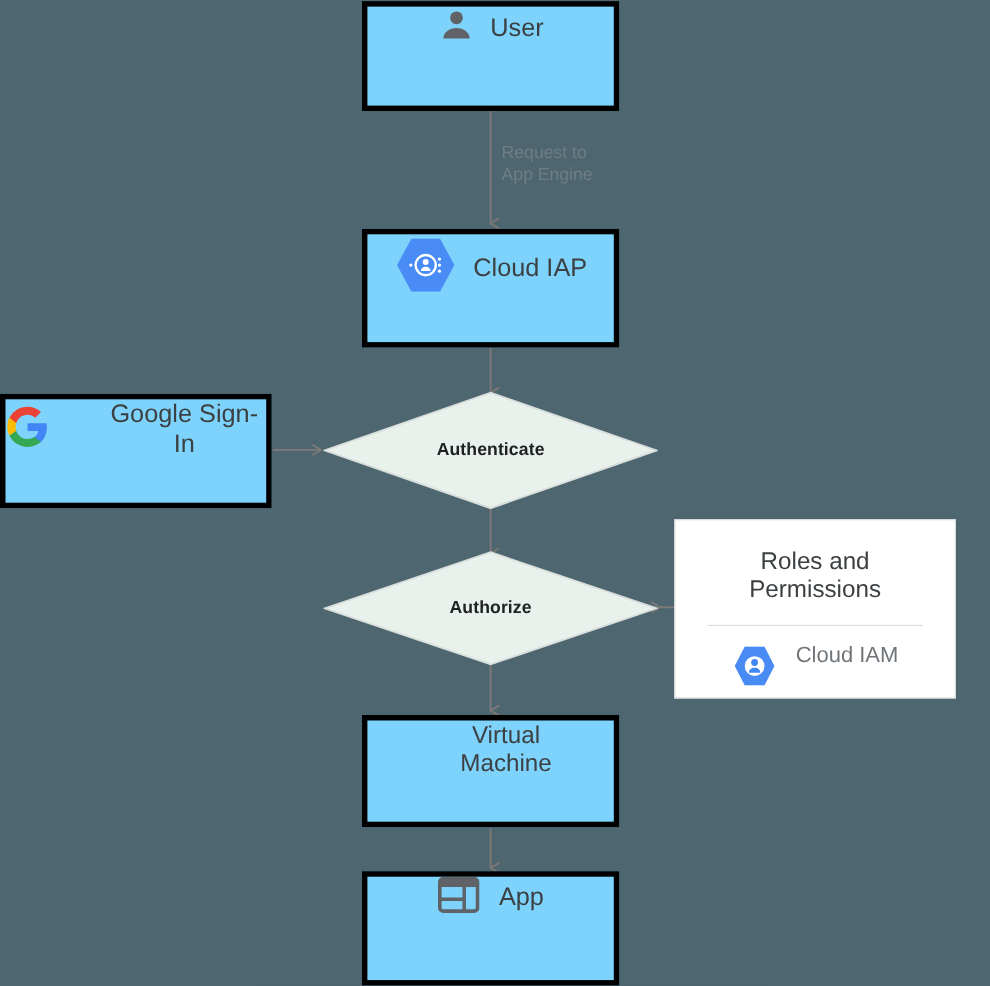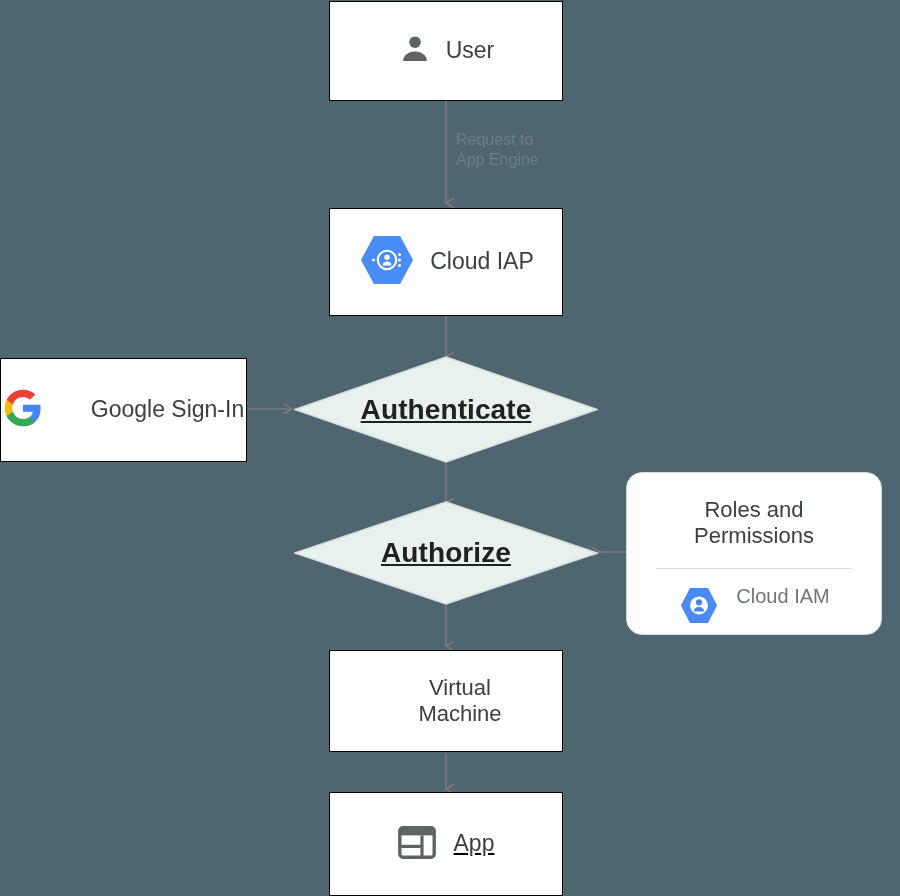--- a/index.html
+++ b/index.html
@@ -15,25 +15,25 @@
   }
   #canvas {
     position: relative;
     width: 900px;
     height: 896px;
   }
 
   
   .node-box {
     position: absolute;
-    background: #ffffff;
-    border: 1px solid #000000;
+    background: #7dd3fc;
+    border: 5px solid #000000;
     box-sizing: border-box;
     display: flex;
-    align-items: center;
+    align-items: flex-start;
     justify-content: center;
   }
   .node-inner {
     display: flex;
     align-items: center;
     justify-content: center;
     gap: 14px;
   }
   .node-label {
     font-size: 23px;
@@ -58,25 +58,24 @@
   }
   .diamond-text {
     position: absolute;
     left: 0;
     top: 0;
     width: 100%;
     height: 100%;
     display: flex;
     align-items: center;
     justify-content: center;
-    font-size: 28px;
+    font-size: 16px;
     font-weight: bold;
     color: #202124;
     letter-spacing: 0.1px;
-    text-decoration: underline;
   }
 
   
   .edge-layer {
     position: absolute;
     left: 0;
     top: 0;
     width: 900px;
     height: 896px;
     pointer-events: none;
@@ -231,21 +230,21 @@
     <div class="diamond-text">Authenticate</div>
   </div>
 
   <div class="diamond-wrap" style="left:294px; top:501px; width:304px; height:104px;">
     <svg width="304" height="104" viewBox="0 0 304 104">
       <polygon points="152,1 303,52 152,103 1,52" fill="#e8f1ec" stroke="#d8dedb" stroke-width="1.6"></polygon>
     </svg>
     <div class="diamond-text">Authorize</div>
   </div>
 
-  <div class="roles-card" style="left:626px; top:472px; width:256px; height:163px;border-radius:16px;">
+  <div class="roles-card" style="left:613px; top:472px; width:256px; height:163px;">
     <div class="roles-title">Roles and
 Permissions</div>
     <div class="roles-divider"></div>
     <div class="roles-foot">
       <span class="icon">
         <svg width="42" height="41" viewBox="0 0 42 41">
           <polygon points="12,3 30,3 39,20.5 30,38 12,38 3,20.5" fill="#4285f4"></polygon>
           <polygon points="12,3 30,3 39,20.5 30,38 12,38 3,20.5" fill="#5b9bf8" opacity="0.3"></polygon>
           <circle cx="21" cy="20.5" r="9" fill="#ffffff"></circle>
           <circle cx="21" cy="17.3" r="3.1" fill="#4285f4"></circle>
@@ -256,21 +255,21 @@
     </div>
   </div>
 
   <div class="node-box" style="left:329px; top:650px; width:234px; height:102px;padding-left:28px;">
     <div class="node-inner">
       <span class="node-label stacked">Virtual
 Machine</span>
     </div>
   </div>
 
-  <div class="node-box" style="left:329px; top:792px; width:234px; height:104px;text-decoration:underline;">
+  <div class="node-box" style="left:329px; top:792px; width:234px; height:104px;">
     <div class="node-inner" style="gap:18px;">
       <span class="icon">
         <svg width="38" height="33" viewBox="0 0 38 33">
           <rect x="1.8" y="1.8" width="34.4" height="29.4" rx="3.2" fill="none" stroke="#5f6368" stroke-width="3.4"></rect>
           <rect x="1.8" y="1.8" width="34.4" height="7.6" fill="#5f6368"></rect>
           <line x1="24" y1="9.4" x2="24" y2="31.2" stroke="#5f6368" stroke-width="3.2"></line>
           <line x1="1.8" y1="20.4" x2="24" y2="20.4" stroke="#5f6368" stroke-width="3.2"></line>
         </svg>
       </span>
       <span class="node-label">App</span>

